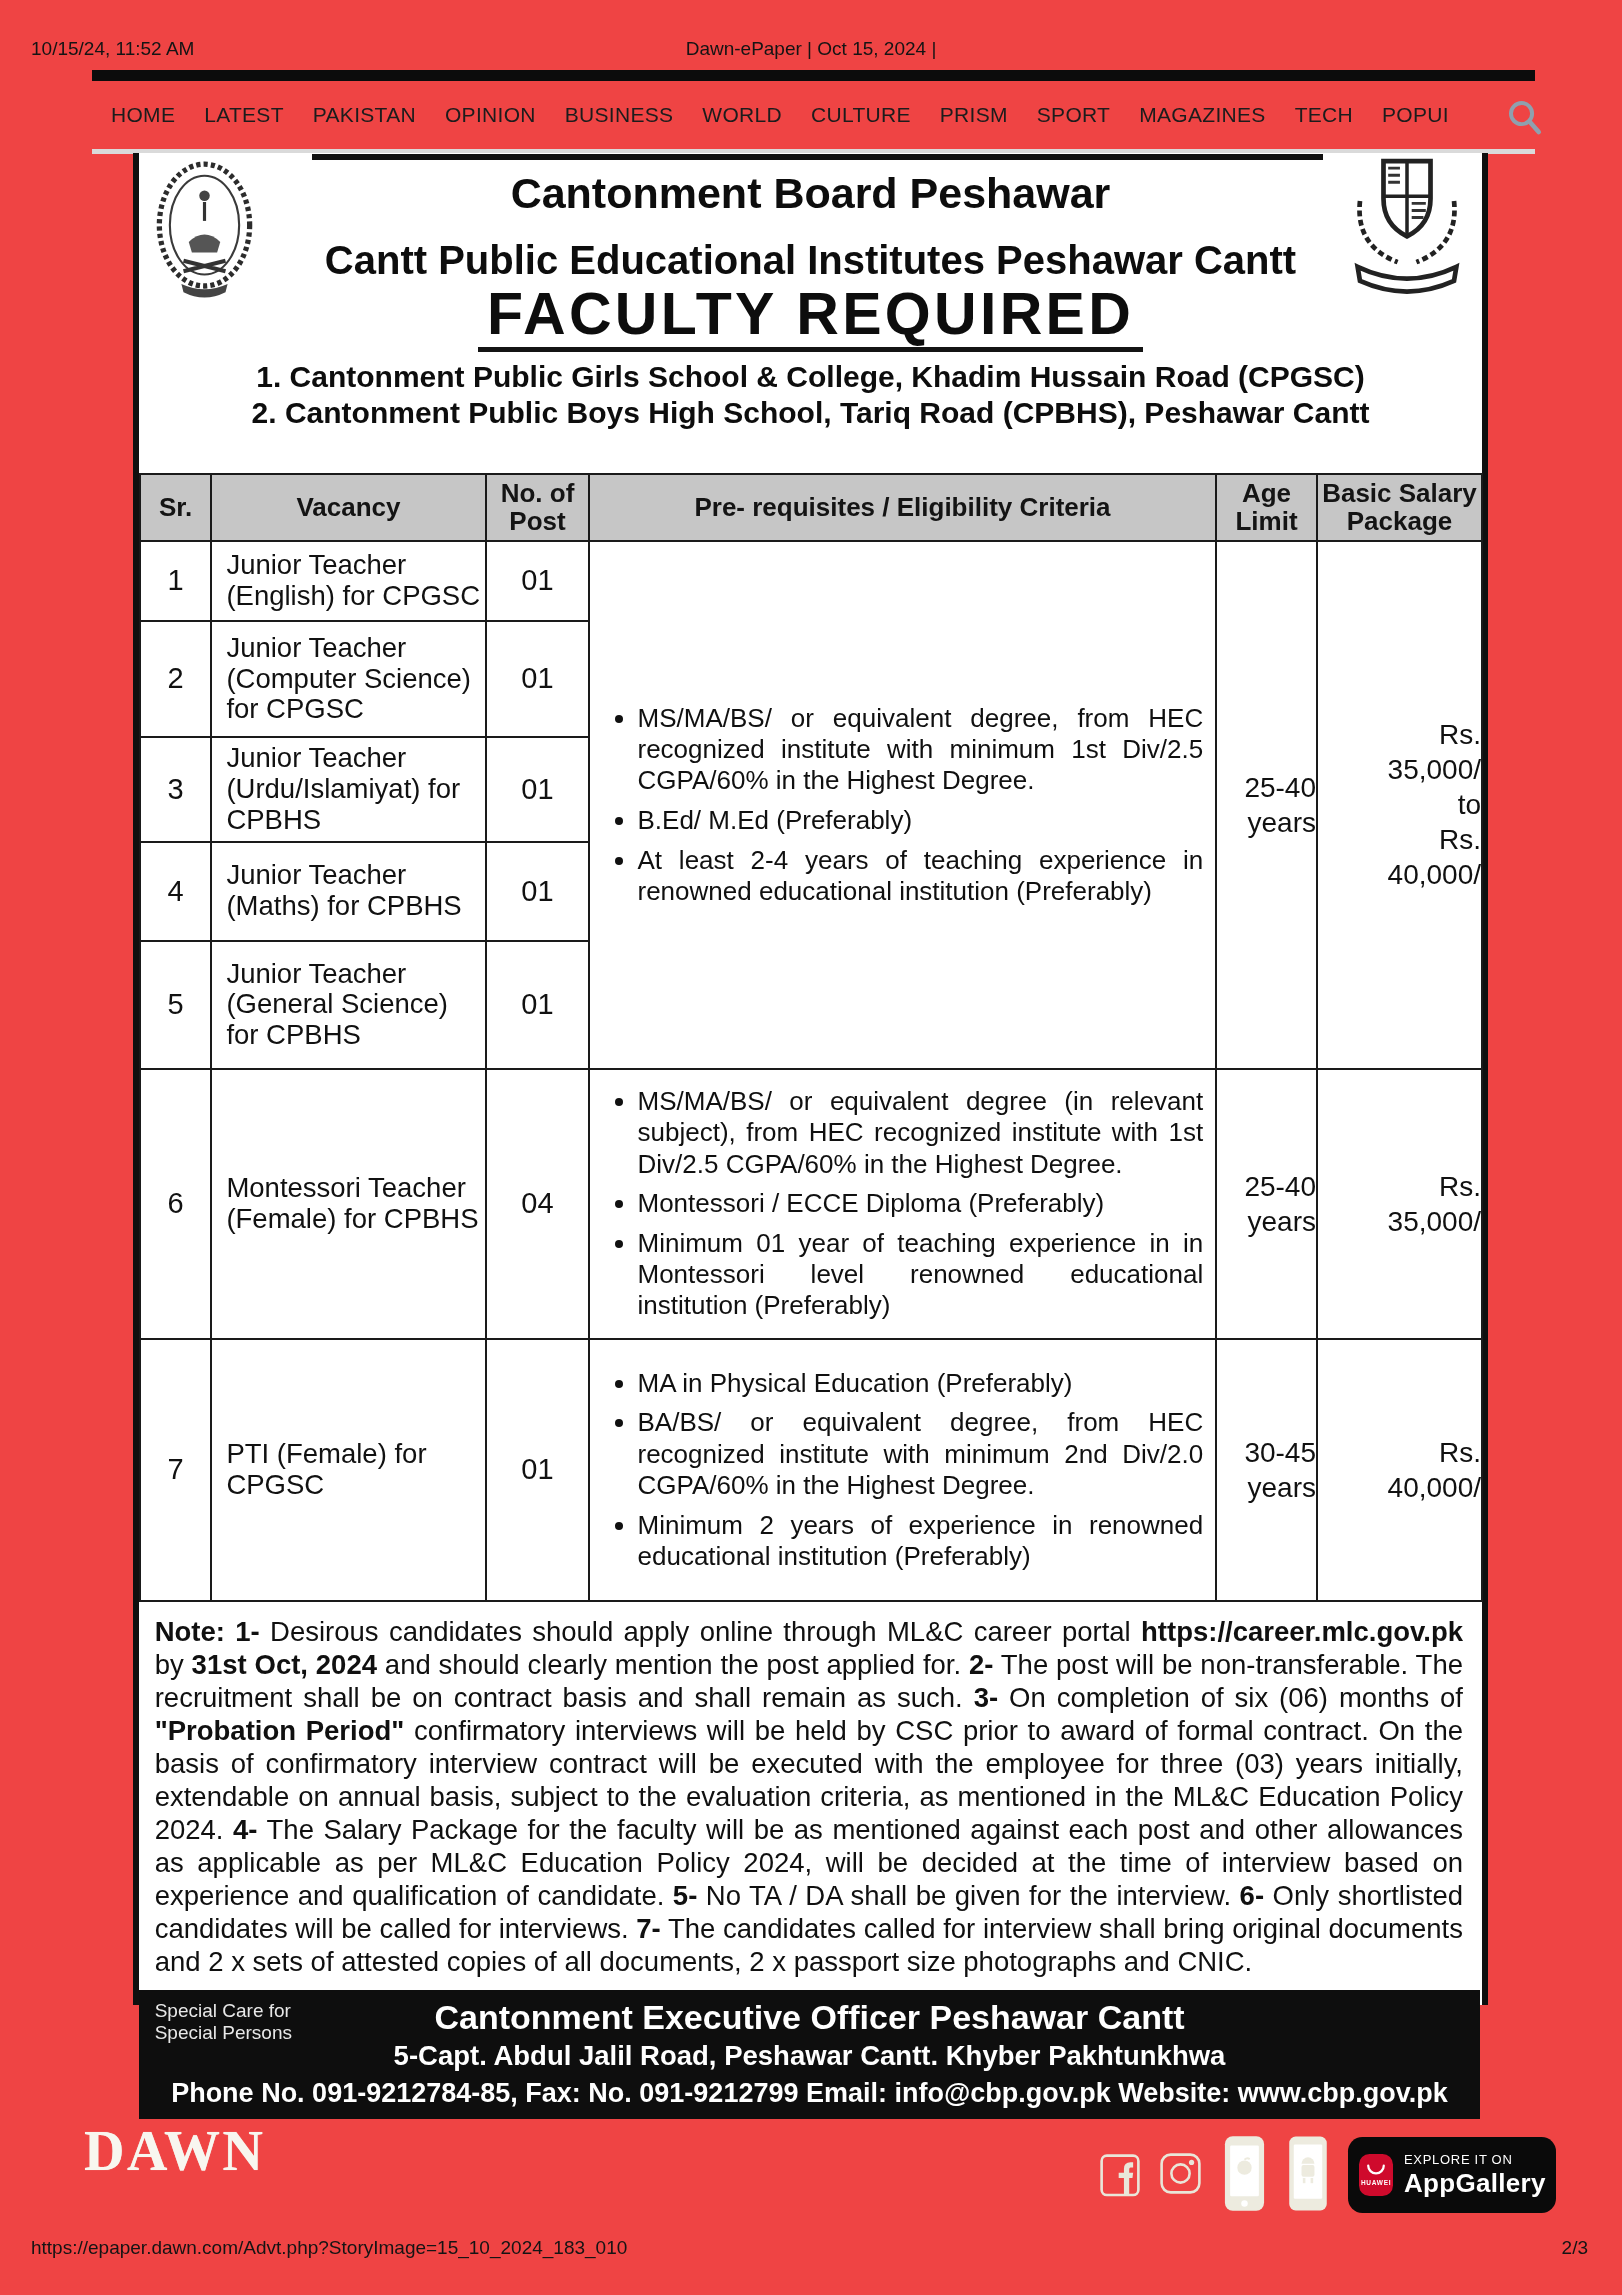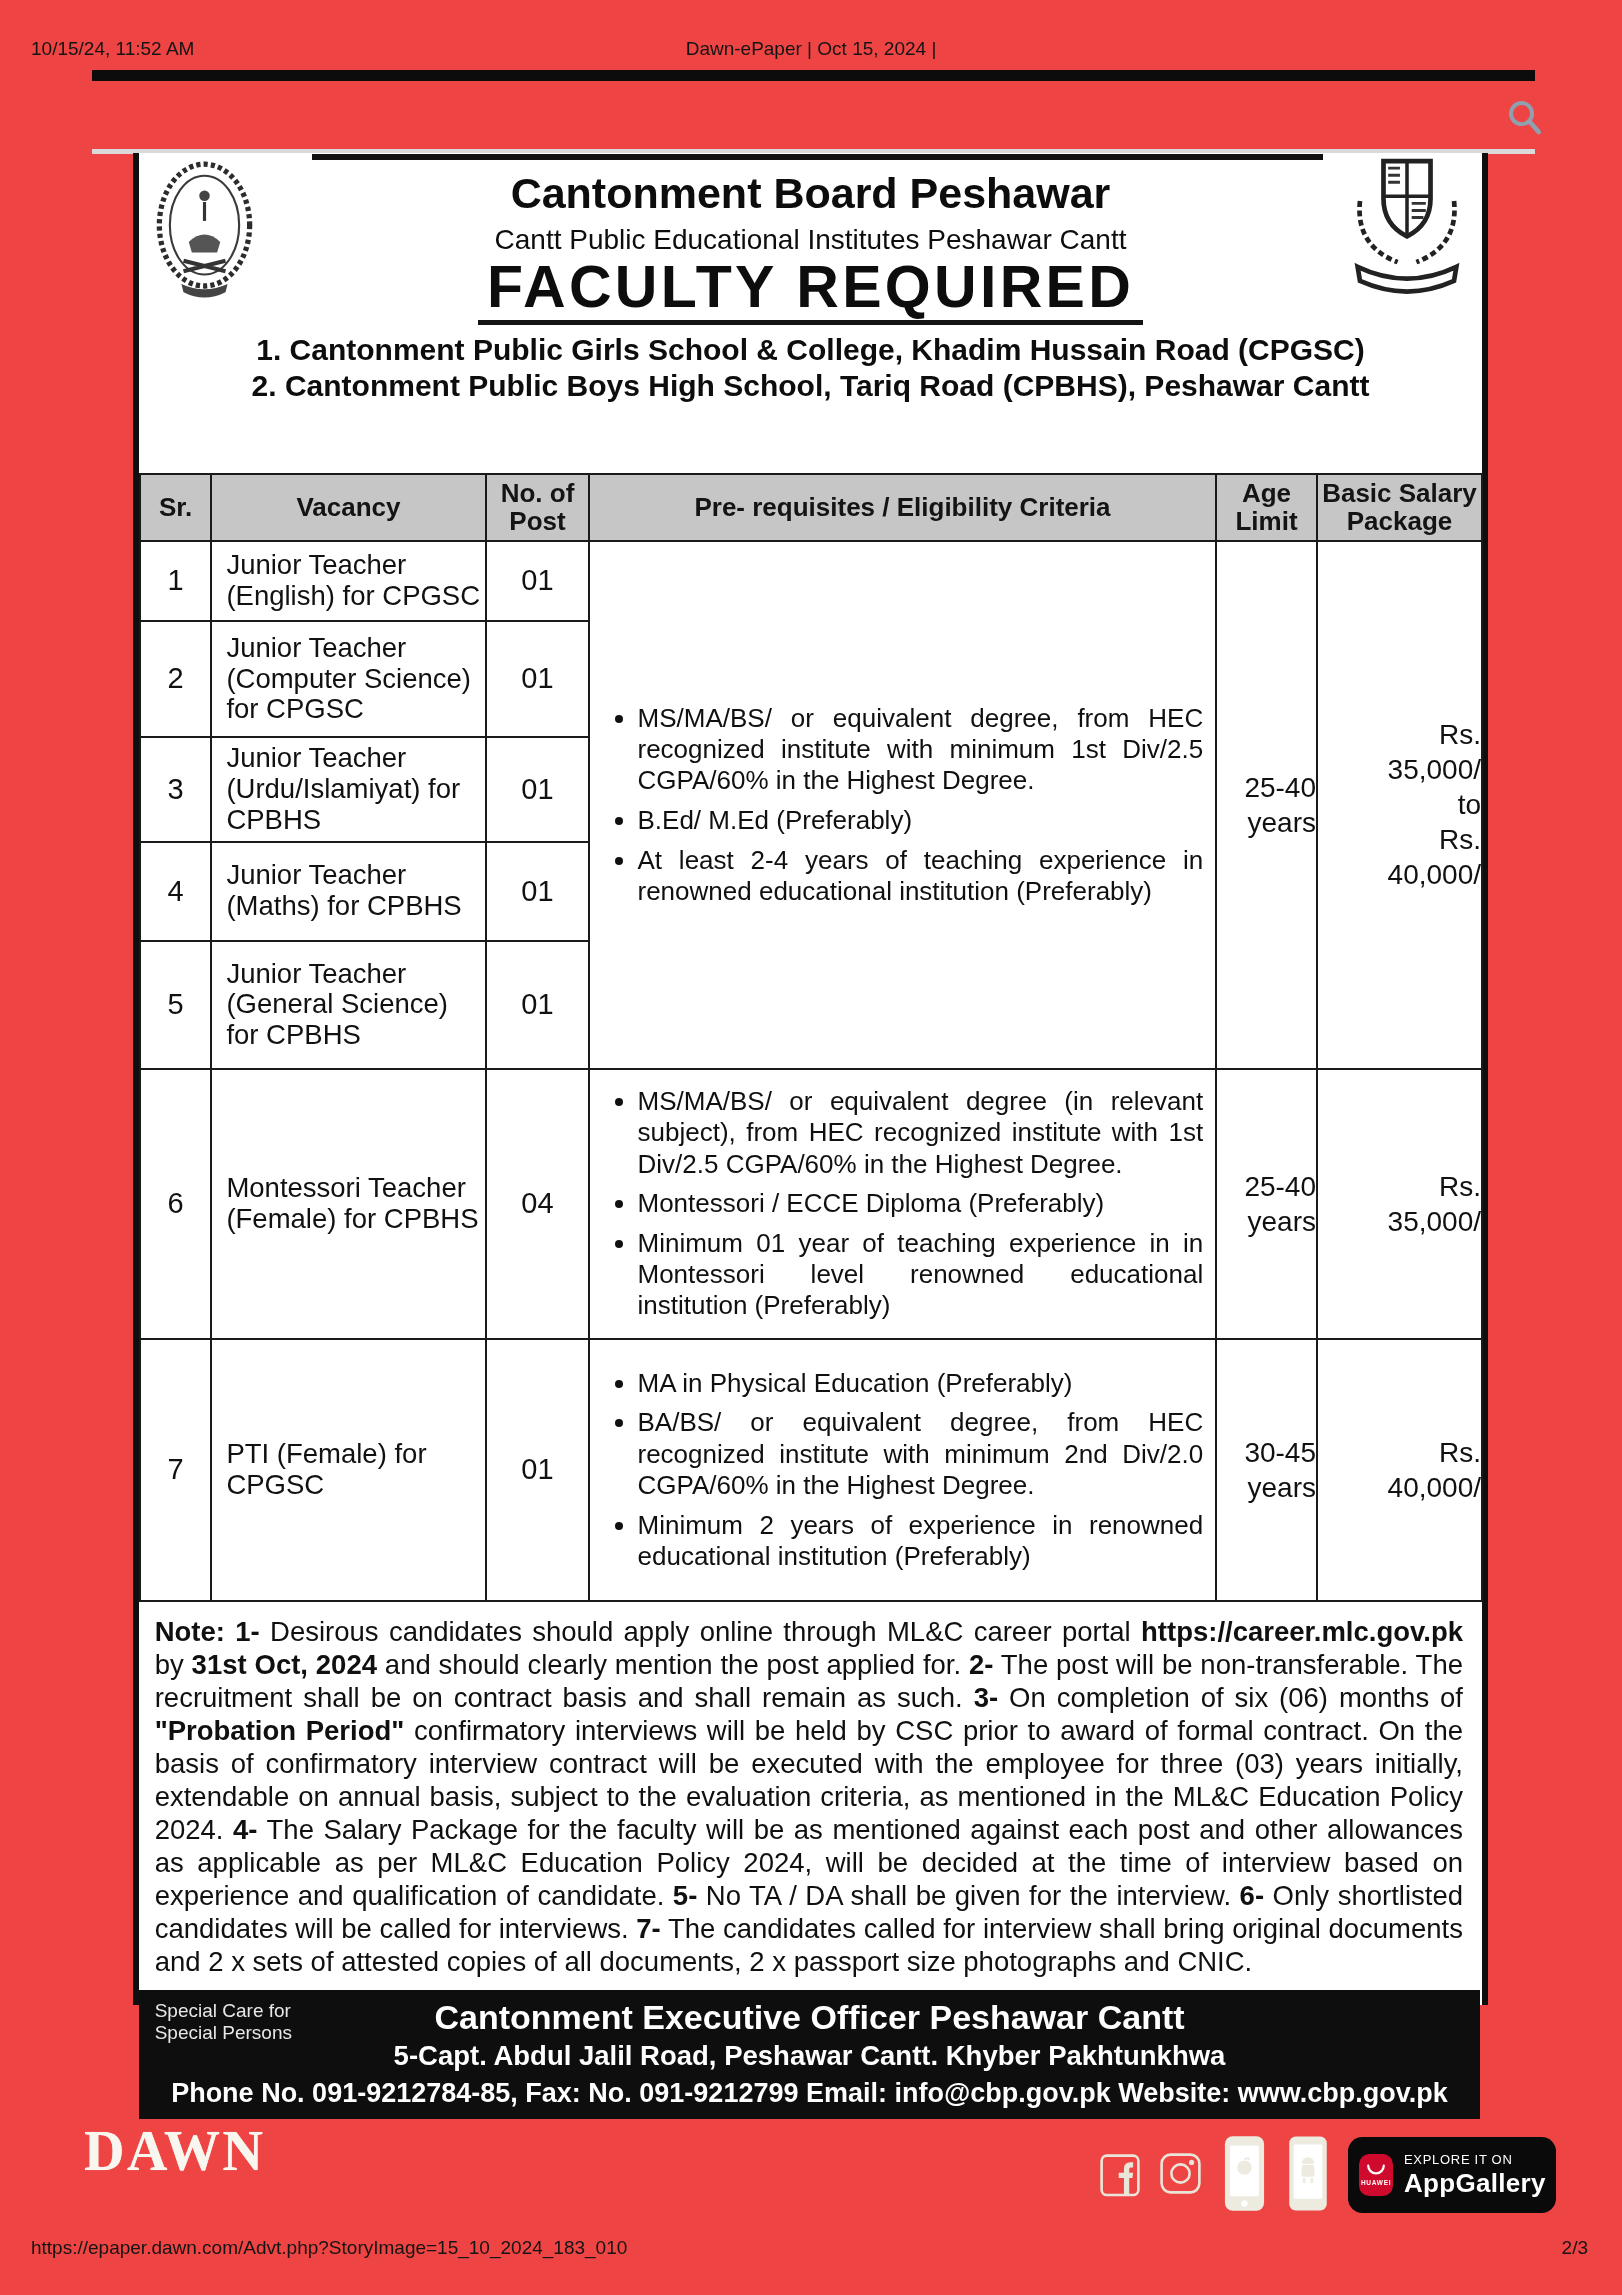--- a/index.html
+++ b/index.html
@@ -21,21 +21,21 @@
   .nav { position:absolute; left:111px; top:98px; height:34px; display:flex; align-items:center; gap:29px; }
   .nav a { text-decoration:none; color:#1c1c1c; font-size:21px; letter-spacing:0.3px; white-space:nowrap; }
   .search-btn { position:absolute; left:1507px; top:99px; width:37px; height:37px; cursor:pointer; }
 
   
   .ad { position:absolute; left:133px; top:153px; width:1355px; height:1852px; background:#fff;
         border-left:6.5px solid #0f0f0f; border-right:6.5px solid #0f0f0f; }
   .ad-topline { position:absolute; left:173px; top:1.3px; width:1011px; height:5.9px; background:#111; }
   .ad-head { position:relative; text-align:center; padding-top:15.7px; height:320px; }
   .org-title { font-size:43px; font-weight:bold; color:#0d0d0d; }
-  .org-subtitle { font-size:28px; font-weight:normal; color:#0d0d0d; margin-top:6px; }
+  .org-subtitle { font-size:40px; font-weight:bold; color:#0d0d0d; margin-top:20px; }
   .headline { display:inline-block; font-size:59px; font-weight:bold; letter-spacing:3.3px; color:#0d0d0d;
               border-bottom:5.2px solid #141414; line-height:1.05; padding:0 9.2px 1.3px 9.2px; margin-top:1.3px; }
   .schools { margin-top:6.5px; }
   .school-line { font-size:30px; font-weight:bold; color:#0d0d0d; line-height:1.22; }
   .emblem-left { position:absolute; left:13px; top:6.5px; }
   .emblem-right { position:absolute; right:15.7px; top:1.3px; }
 
   
   table.vac { width:1341px; border-collapse:collapse; table-layout:fixed; }
   table.vac th, table.vac td { border:2.6px solid #1a1a1a; vertical-align:middle; }
@@ -82,20 +82,34 @@
 </head>
 <body>
 
 <div id="page">
 
   <div class="ph-date">10/15/24, 11:52 AM</div>
   <div class="ph-title">Dawn-ePaper | Oct 15, 2024 |</div>
 
   <div class="top-black-bar"></div>
 
+  <div class="nav">
+    <a href="#">HOME</a>
+    <a href="#">LATEST</a>
+    <a href="#">PAKISTAN</a>
+    <a href="#">OPINION</a>
+    <a href="#">BUSINESS</a>
+    <a href="#">WORLD</a>
+    <a href="#">CULTURE</a>
+    <a href="#">PRISM</a>
+    <a href="#">SPORT</a>
+    <a href="#">MAGAZINES</a>
+    <a href="#">TECH</a>
+    <a href="#">POPUI</a>
+  </div>
   <div class="search-btn">
     <svg width="37" height="37" viewBox="0 0 56 56">
       <circle cx="22" cy="22" r="16" fill="none" stroke="#8fa0ae" stroke-width="6"></circle>
       <line x1="34" y1="34" x2="48" y2="50" stroke="#8fa0ae" stroke-width="7" stroke-linecap="round"></line>
     </svg>
   </div>
 
   <div class="gray-strip"></div>
 
   <div class="ad">

